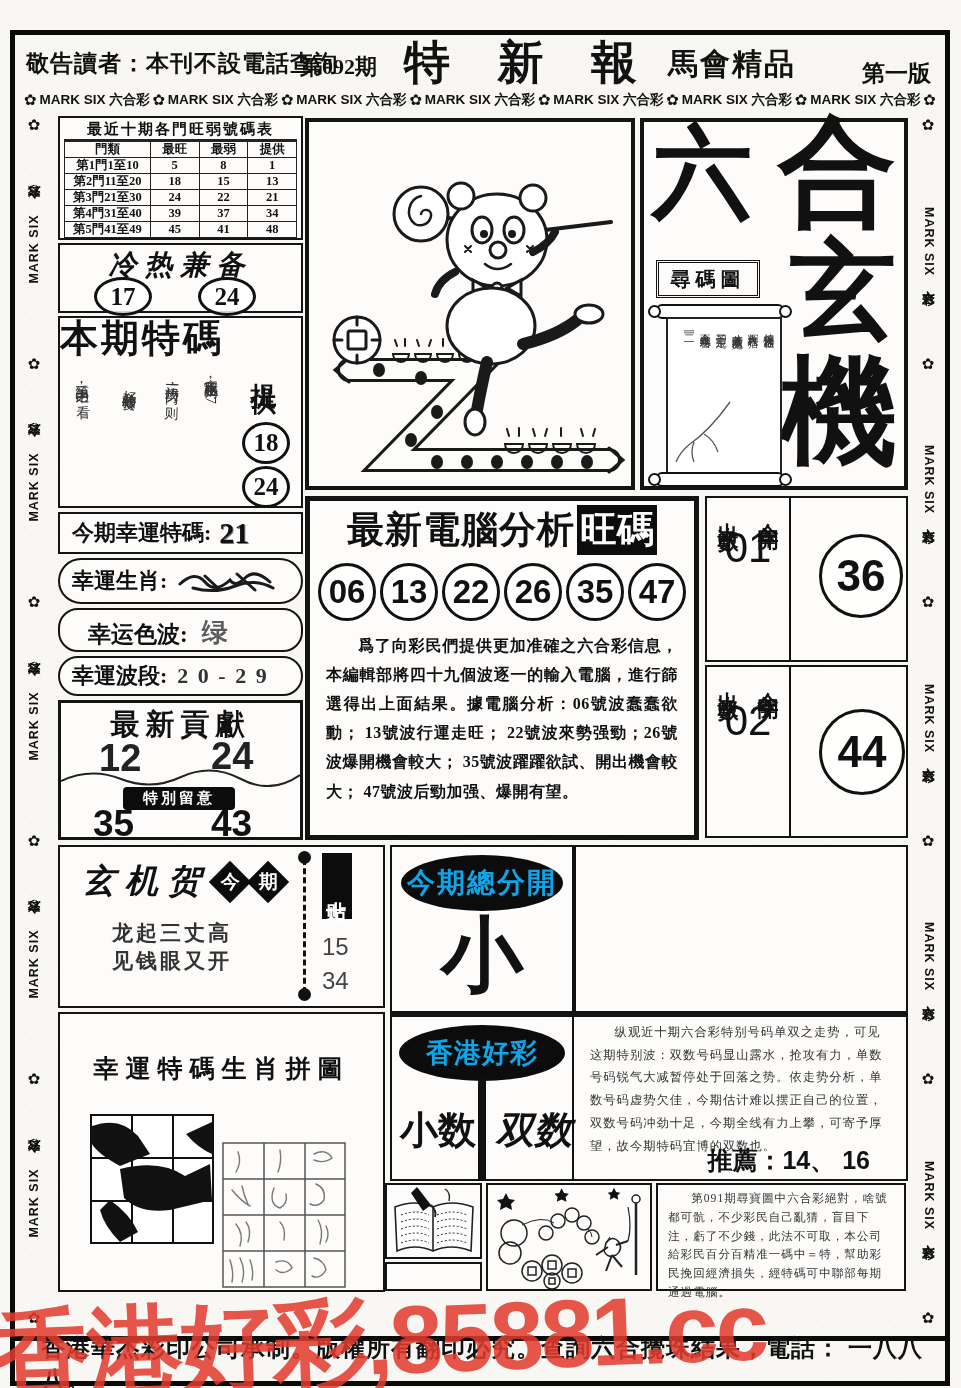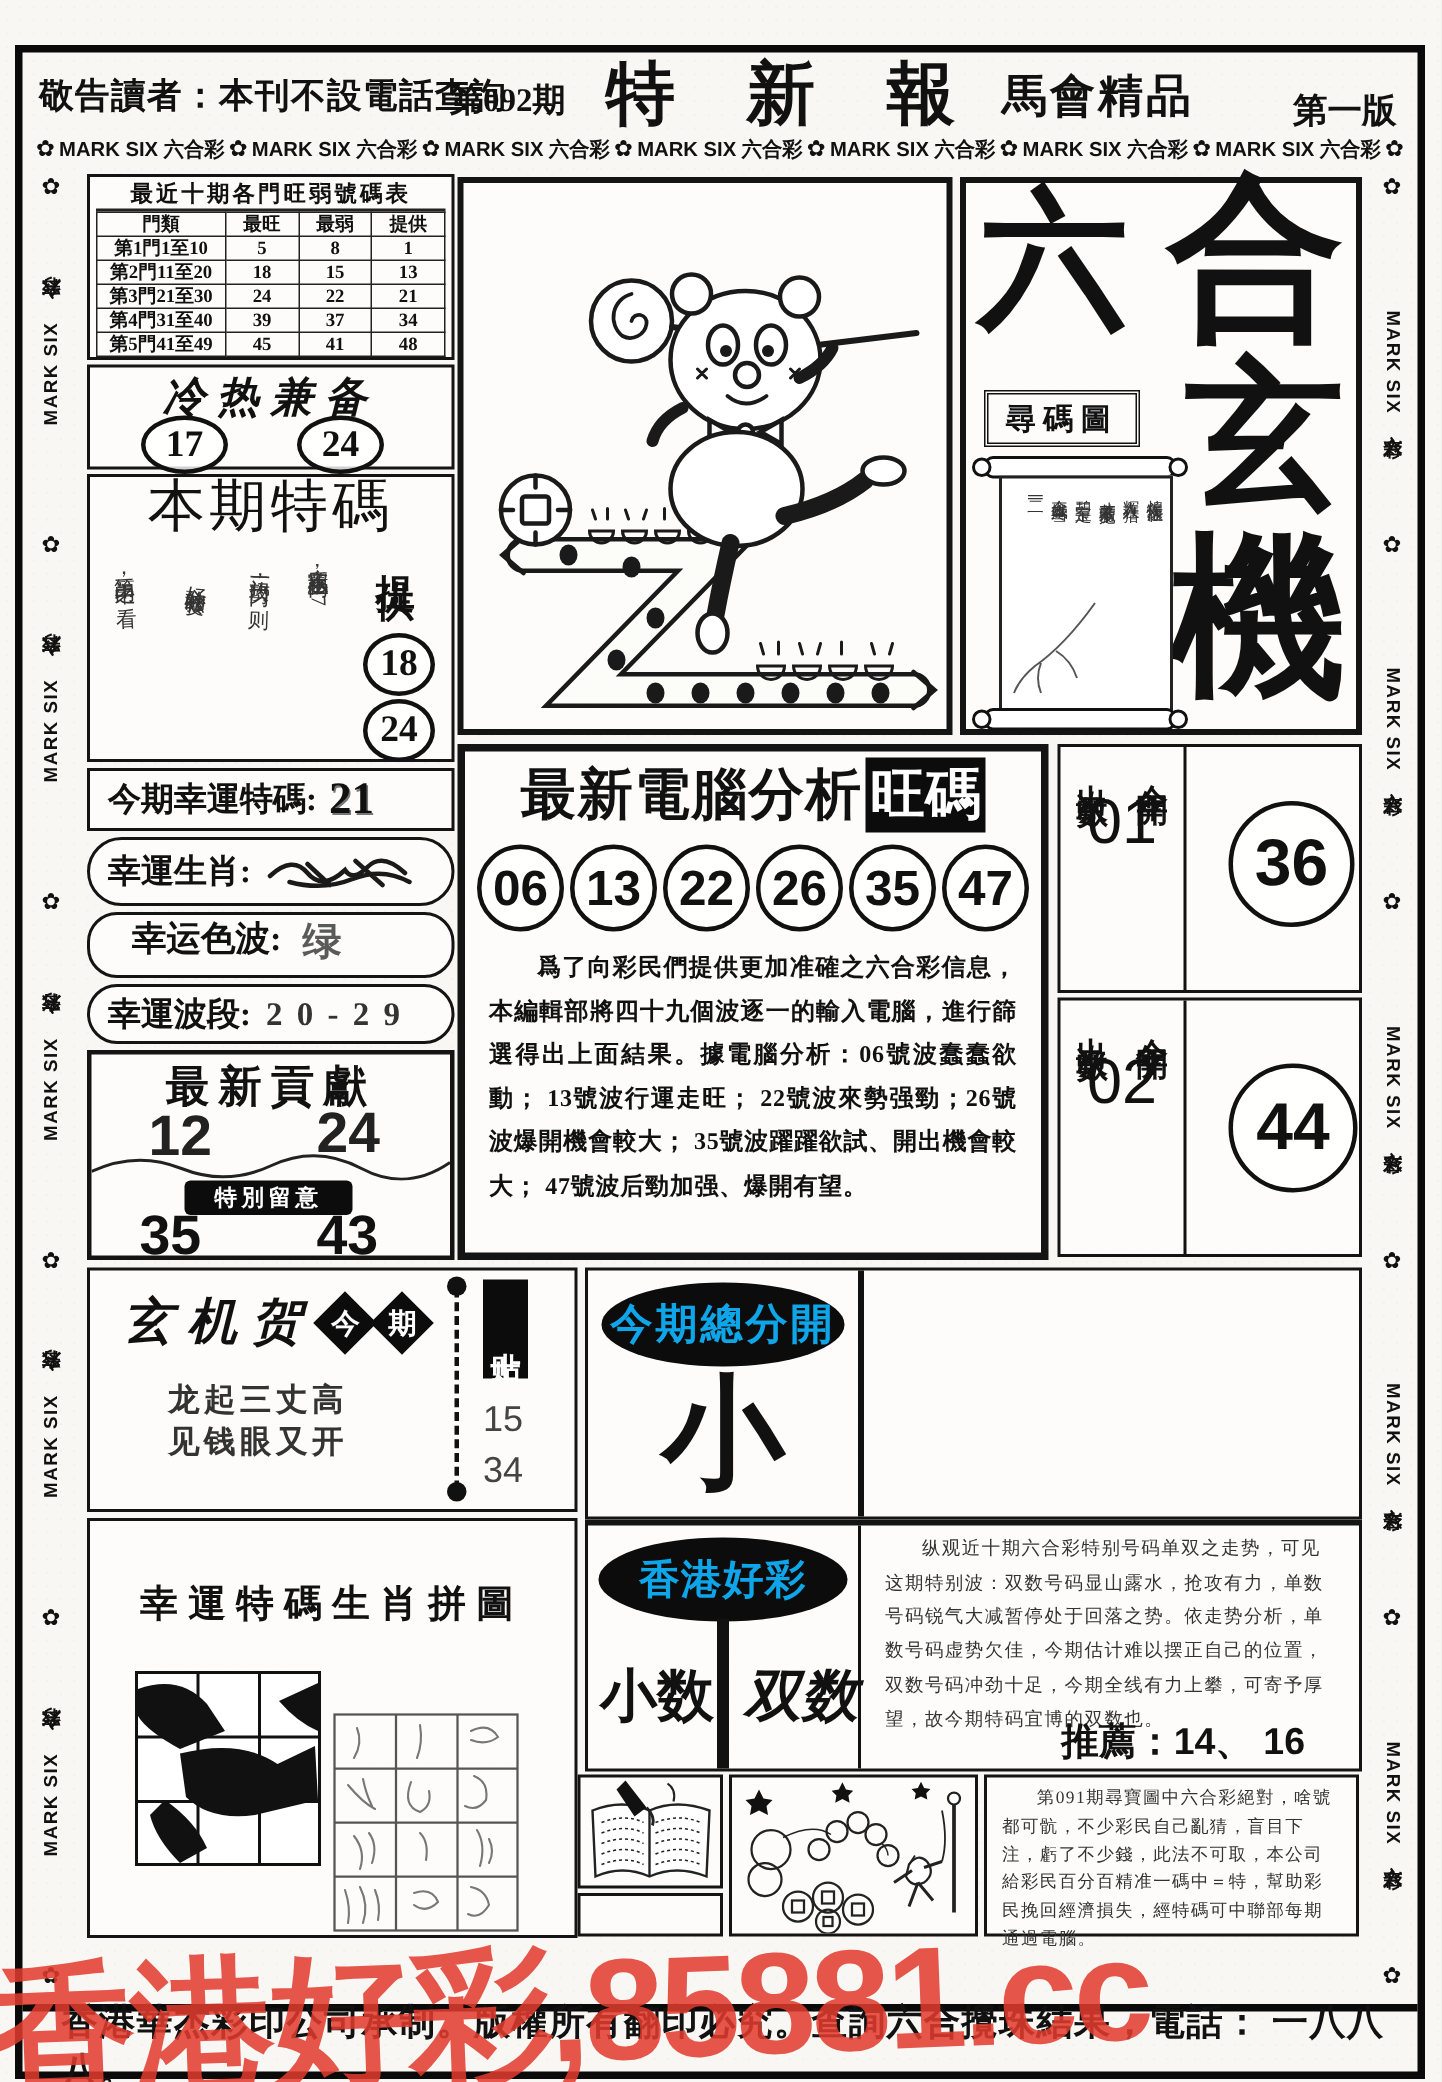--- a/index.html
+++ b/index.html
@@ -135,21 +135,21 @@
       </table>
   </div>
 
   <div class="box" style="left:58px;top:243px;width:245px;height:70px;">
     <div style="text-align:center;font-size:28px;font-weight:900;font-style:italic;letter-spacing:8px;margin-top:1px;">冷热兼备</div>
     <div class="circle-num abs" style="left:34px;top:32px;width:52px;height:33px;font-size:25px;border-radius:50%;">17</div>
     <div class="circle-num abs" style="left:138px;top:32px;width:52px;height:33px;font-size:25px;">24</div>
   </div>
 
   <div class="box" style="left:58px;top:316px;width:245px;height:192px;">
-    <div style="text-align:center;font-size:38px;font-weight:400;letter-spacing:3px;line-height:1.1;">本期特碼</div>
+    <div style="font-size:38px;font-weight:700;letter-spacing:3px;line-height:1.1;">本期特碼</div>
     <div class="abs vtext hand" style="left:10px;top:56px;height:128px;font-size:14px;transform:rotate(-3deg);">第三门之中，看</div>
     <div class="abs vtext hand" style="left:52px;top:62px;height:120px;font-size:14px;transform:rotate(4deg);">好心的弦转变</div>
     <div class="abs vtext hand" style="left:96px;top:56px;height:128px;font-size:14px;transform:rotate(2deg);">二门攻势一门，则</div>
     <div class="abs vtext hand" style="left:138px;top:50px;height:130px;font-size:14px;transform:rotate(-2deg);">庄家惹祸上门，07</div>
     <div class="abs vtext serifb" style="left:186px;top:44px;font-size:26px;letter-spacing:6px;">提供：</div>
     <div class="circle-num abs" style="left:182px;top:104px;width:42px;height:36px;font-size:25px;">18</div>
     <div class="circle-num abs" style="left:182px;top:148px;width:42px;height:36px;font-size:25px;">24</div>
   </div>
 
   <div class="box" style="left:58px;top:512px;width:245px;height:42px;display:flex;align-items:center;padding-left:12px;">
@@ -157,21 +157,21 @@
     <span style="font-size:30px;font-weight:900;margin-left:8px;text-shadow:1px 1px 0 #777;">21</span>
   </div>
 
   <div class="box" style="left:58px;top:558px;width:245px;height:46px;border-radius:23px;display:flex;align-items:center;padding-left:12px;">
     <span class="serifb" style="font-size:22px;">幸運生肖:</span>
     <svg width="105" height="30" viewBox="0 0 105 30" style="margin-left:8px;">
       <path d="M5 18 Q20 4 30 16 T55 14 Q60 22 70 12 T95 16 M18 22 Q40 28 60 20 T98 22 M30 10 L45 24 M62 8 L80 24" fill="none" stroke="#1a1a1a" stroke-width="3" stroke-linecap="round"></path>
     </svg>
   </div>
 
-  <div class="box" style="left:58px;top:608px;width:245px;height:44px;display:flex;align-items:flex-start;padding-left:28px;border-radius:20px;">
+  <div class="box" style="left:58px;top:608px;width:245px;height:44px;display:flex;align-items:flex-end;padding-left:28px;border-radius:20px;">
     <span class="serifb" style="font-size:23px;">幸运色波:</span>
     <span style="font-size:26px;color:#5a5a5a;font-weight:bold;margin-left:14px;">绿</span>
   </div>
 
   <div class="box" style="left:58px;top:656px;width:245px;height:40px;border-radius:20px;display:flex;align-items:center;padding-left:12px;">
     <span class="serifb" style="font-size:22px;">幸運波段:</span>
     <span style="font-size:22px;font-weight:bold;color:#333;margin-left:10px;letter-spacing:2px;">2 0 - 2 9</span>
   </div>
 
   <div class="box" style="left:58px;top:700px;width:245px;height:140px;border-width:3px;">

